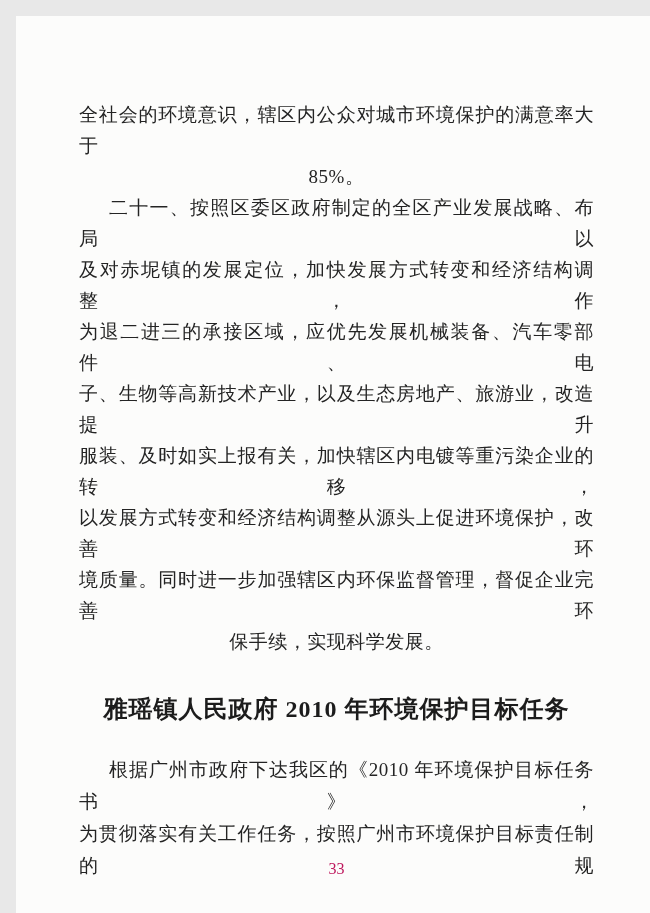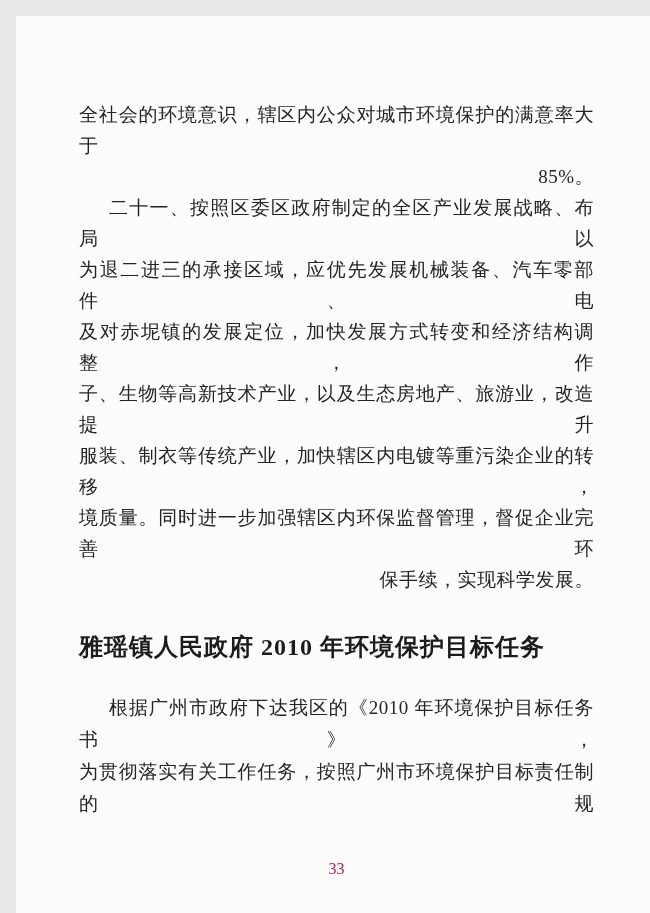--- a/index.html
+++ b/index.html
@@ -24,32 +24,33 @@
     width: 515px;
     padding-top: 83px;
   }
   .para { margin: 0; padding: 0; }
   .lh31 .line { line-height: 31px; }
   .lh32 .line { line-height: 32px; font-family: Liberation Serif, serif; }
   .line {
     font-size: 19px;
     letter-spacing: 0.5px;
     white-space: nowrap;
-    text-align: right;
+    text-align: center;
   }
   .line.fill {
     white-space: normal;
     text-align: justify;
     text-align-last: justify;
   }
   .line.indent { text-indent: 30px; }
   .heading {
     font-size: 24px;
     font-weight: bold;
     line-height: 42px;
+    text-align: center;
     letter-spacing: 1px;
     margin: 31px 0 24px 0;
     color: #1c1c1c;
   }
   .pageno {
     position: absolute;
     left: 63px;
     width: 515px;
     top: 846px;
     font-size: 16px;
@@ -86,24 +87,25 @@
     <div class="para lh31">
       <div class="line fill">全社会的环境意识，辖区内公众对城市环境保护的满意率大于</div>
       <div class="line">85%。</div>
     </div>
 
     <div class="para lh31">
     </div>
 
     <div class="para lh31">
       <div class="line fill indent">二十一、按照区委区政府制定的全区产业发展战略、布局以</div>
+      <div class="line fill">及对赤坭镇的发展定位，加快发展方式转变和经济结构调整，作</div>
       <div class="line fill">为退二进三的承接区域，应优先发展机械装备、汽车零部件、电</div>
-      <div class="line fill">及对赤坭镇的发展定位，加快发展方式转变和经济结构调整，作</div>
       <div class="line fill">子、生物等高新技术产业，以及生态房地产、旅游业，改造提升</div>
-      <div class="line fill">服装、制衣等传统产业，加快辖区内电镀等重污染企业的转移，</div>
+      <div class="line fill">服装、及时如实上报有关，加快辖区内电镀等重污染企业的转移，</div>
+      <div class="line fill">以发展方式转变和经济结构调整从源头上促进环境保护，改善环</div>
       <div class="line fill">境质量。同时进一步加强辖区内环保监督管理，督促企业完善环</div>
       <div class="line">保手续，实现科学发展。</div>
     </div>
 
     <div class="heading">雅瑶镇人民政府 2010 年环境保护目标任务</div>
 
     <div class="para lh32">
       <div class="line fill indent">根据广州市政府下达我区的《2010 年环境保护目标任务书》，</div>
       <div class="line fill">为贯彻落实有关工作任务，按照广州市环境保护目标责任制的规</div>
 

